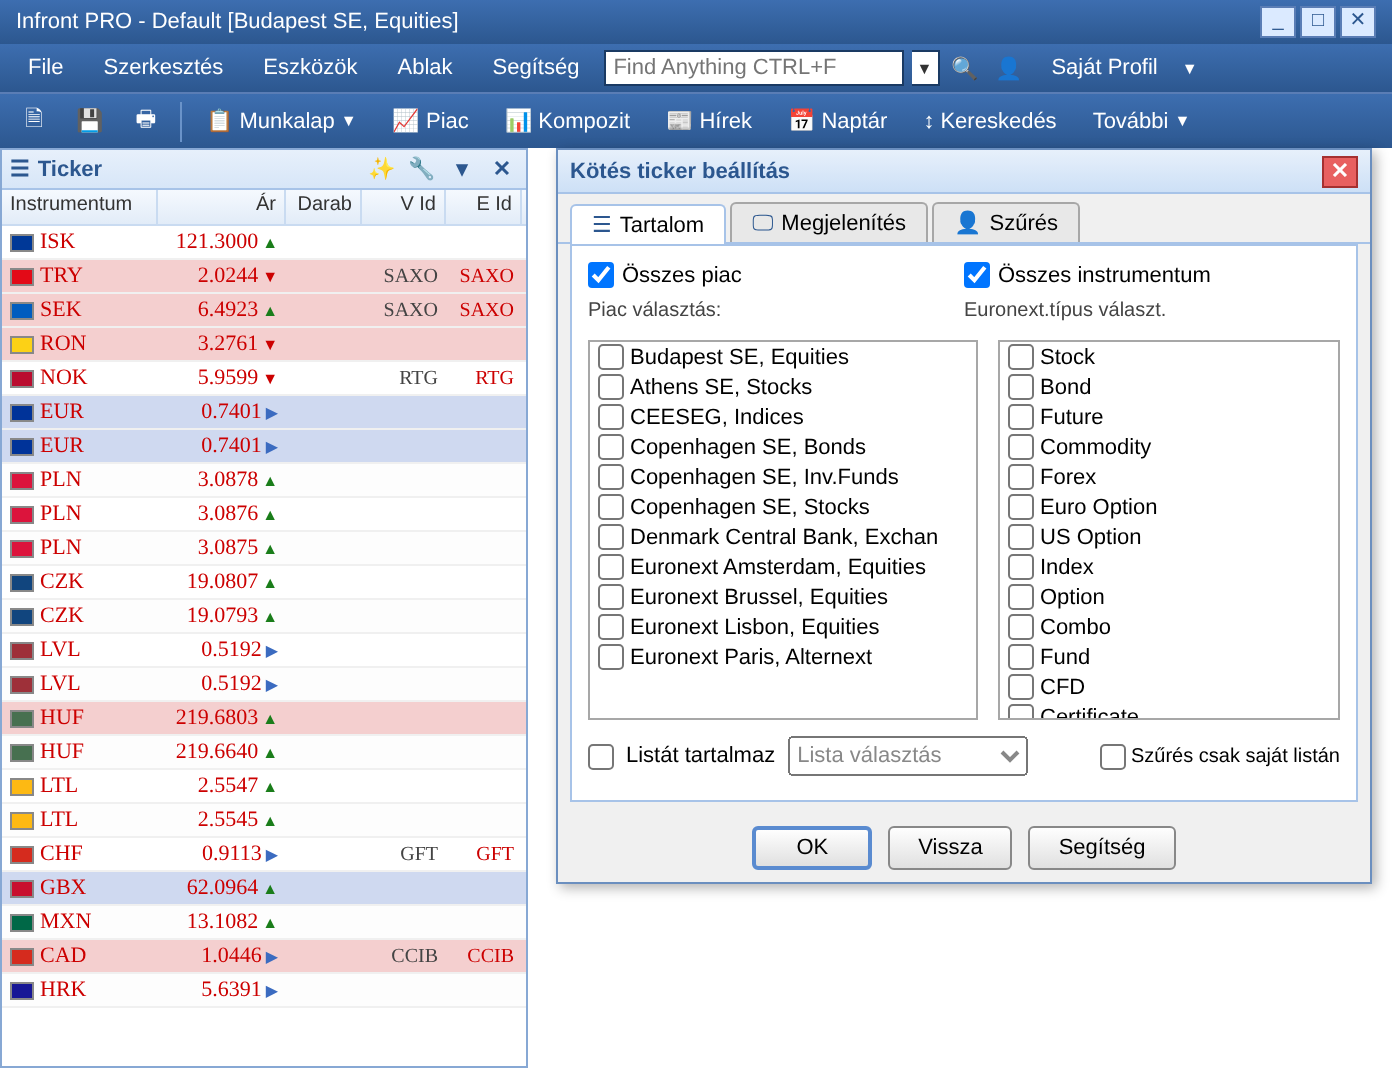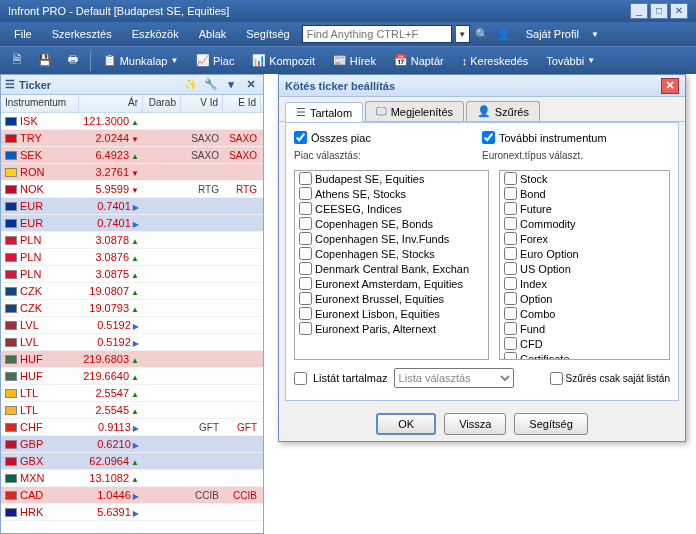--- a/index.html
+++ b/index.html
@@ -28,21 +28,21 @@
 .panelhdr .spacer { flex:1; }
 .panelhdr .ptool { width:16px; height:16px; display:flex; align-items:center; justify-content:center; color:#2c578f; cursor:pointer; font-size:11px; }
 .colhdr { background: linear-gradient(#f5f9fe,#e2ecf8); border-bottom:1px solid #c9dbf1; height:18px; display:flex; font-size:10px; color:#333; }
 .colhdr .col { border-right:1px solid #c9dbf1; padding:2px 4px; text-align:right; }
 .col-i { width:78px; text-align:left !important; }
 .col-a { width:64px; }
 .col-d { width:38px; }
 .col-v { width:42px; }
 .col-e { width:38px; }
 
-.rows { overflow-y:auto; height:420px; }
+.rows { overflow-y:auto; height:420px;font-family:Liberation Serif, serif; }
 .row { height:17px; display:flex; font-size:11px; border-bottom:1px solid #f0f0f0; align-items:center; }
 .row.even { background:#fdfdfd; }
 .row.hl-red { background:#f4cfcf; }
 .row.hl-blue { background:#cfd9f0; }
 .row .cell { padding:0 4px; }
 .row .icol { width:78px; color:#c00; display:flex; align-items:center; gap:3px; }
 .row .flag { width:12px; height:9px; border:1px solid #888; display:inline-block; flex-shrink:0; }
 .row .acol { width:64px; color:#c00; text-align:right; }
 .row .arr { font-size:8px; margin-left:2px; }
 .row .up { color:#1a7d1a; }
@@ -272,27 +272,20 @@
           <div class="cell ecol"></div>
         </div>
         <div class="row ">
           <div class="cell icol"><span class="flag" style="background:#D52B1E"></span>CHF</div>
           <div class="cell acol">0.9113<span class="arr nt">▶</span></div>
           <div class="cell dcol"></div>
           <div class="cell vcol">GFT</div>
           <div class="cell ecol">GFT</div>
         </div>
         <div class="row hl-blue">
-          <div class="cell icol"><span class="flag" style="background:#C8102E"></span>GBP</div>
-          <div class="cell acol">0.6210<span class="arr nt">▶</span></div>
-          <div class="cell dcol"></div>
-          <div class="cell vcol"></div>
-          <div class="cell ecol"></div>
-        </div>
-        <div class="row hl-blue">
           <div class="cell icol"><span class="flag" style="background:#C8102E"></span>GBX</div>
           <div class="cell acol">62.0964<span class="arr up">▲</span></div>
           <div class="cell dcol"></div>
           <div class="cell vcol"></div>
           <div class="cell ecol"></div>
         </div>
         <div class="row even">
           <div class="cell icol"><span class="flag" style="background:#006847"></span>MXN</div>
           <div class="cell acol">13.1082<span class="arr up">▲</span></div>
           <div class="cell dcol"></div>
@@ -337,21 +330,21 @@
         </div>
     </div>
     <div class="dlgbody">
       <div class="chkrow">
         <div class="half">
             <input type="checkbox" checked="" style="">
             <span>Összes piac</span>
           </div>
         <div class="half">
             <input type="checkbox" checked="" style="">
-            <span>További instrumentum</span>
+            <span>Összes instrumentum</span>
           </div>
       </div>
       <div class="chkrow">
         <div class="half sublabel">Piac választás:</div>
         <div class="half sublabel">Euronext.típus választ.</div>
       </div>
       <div class="twocol">
         <div class="listbox left" id="markets-list">
             <div class="li"><input type="checkbox" style="">Budapest SE, Equities</div>
             <div class="li"><input type="checkbox" style="">Athens SE, Stocks</div>

